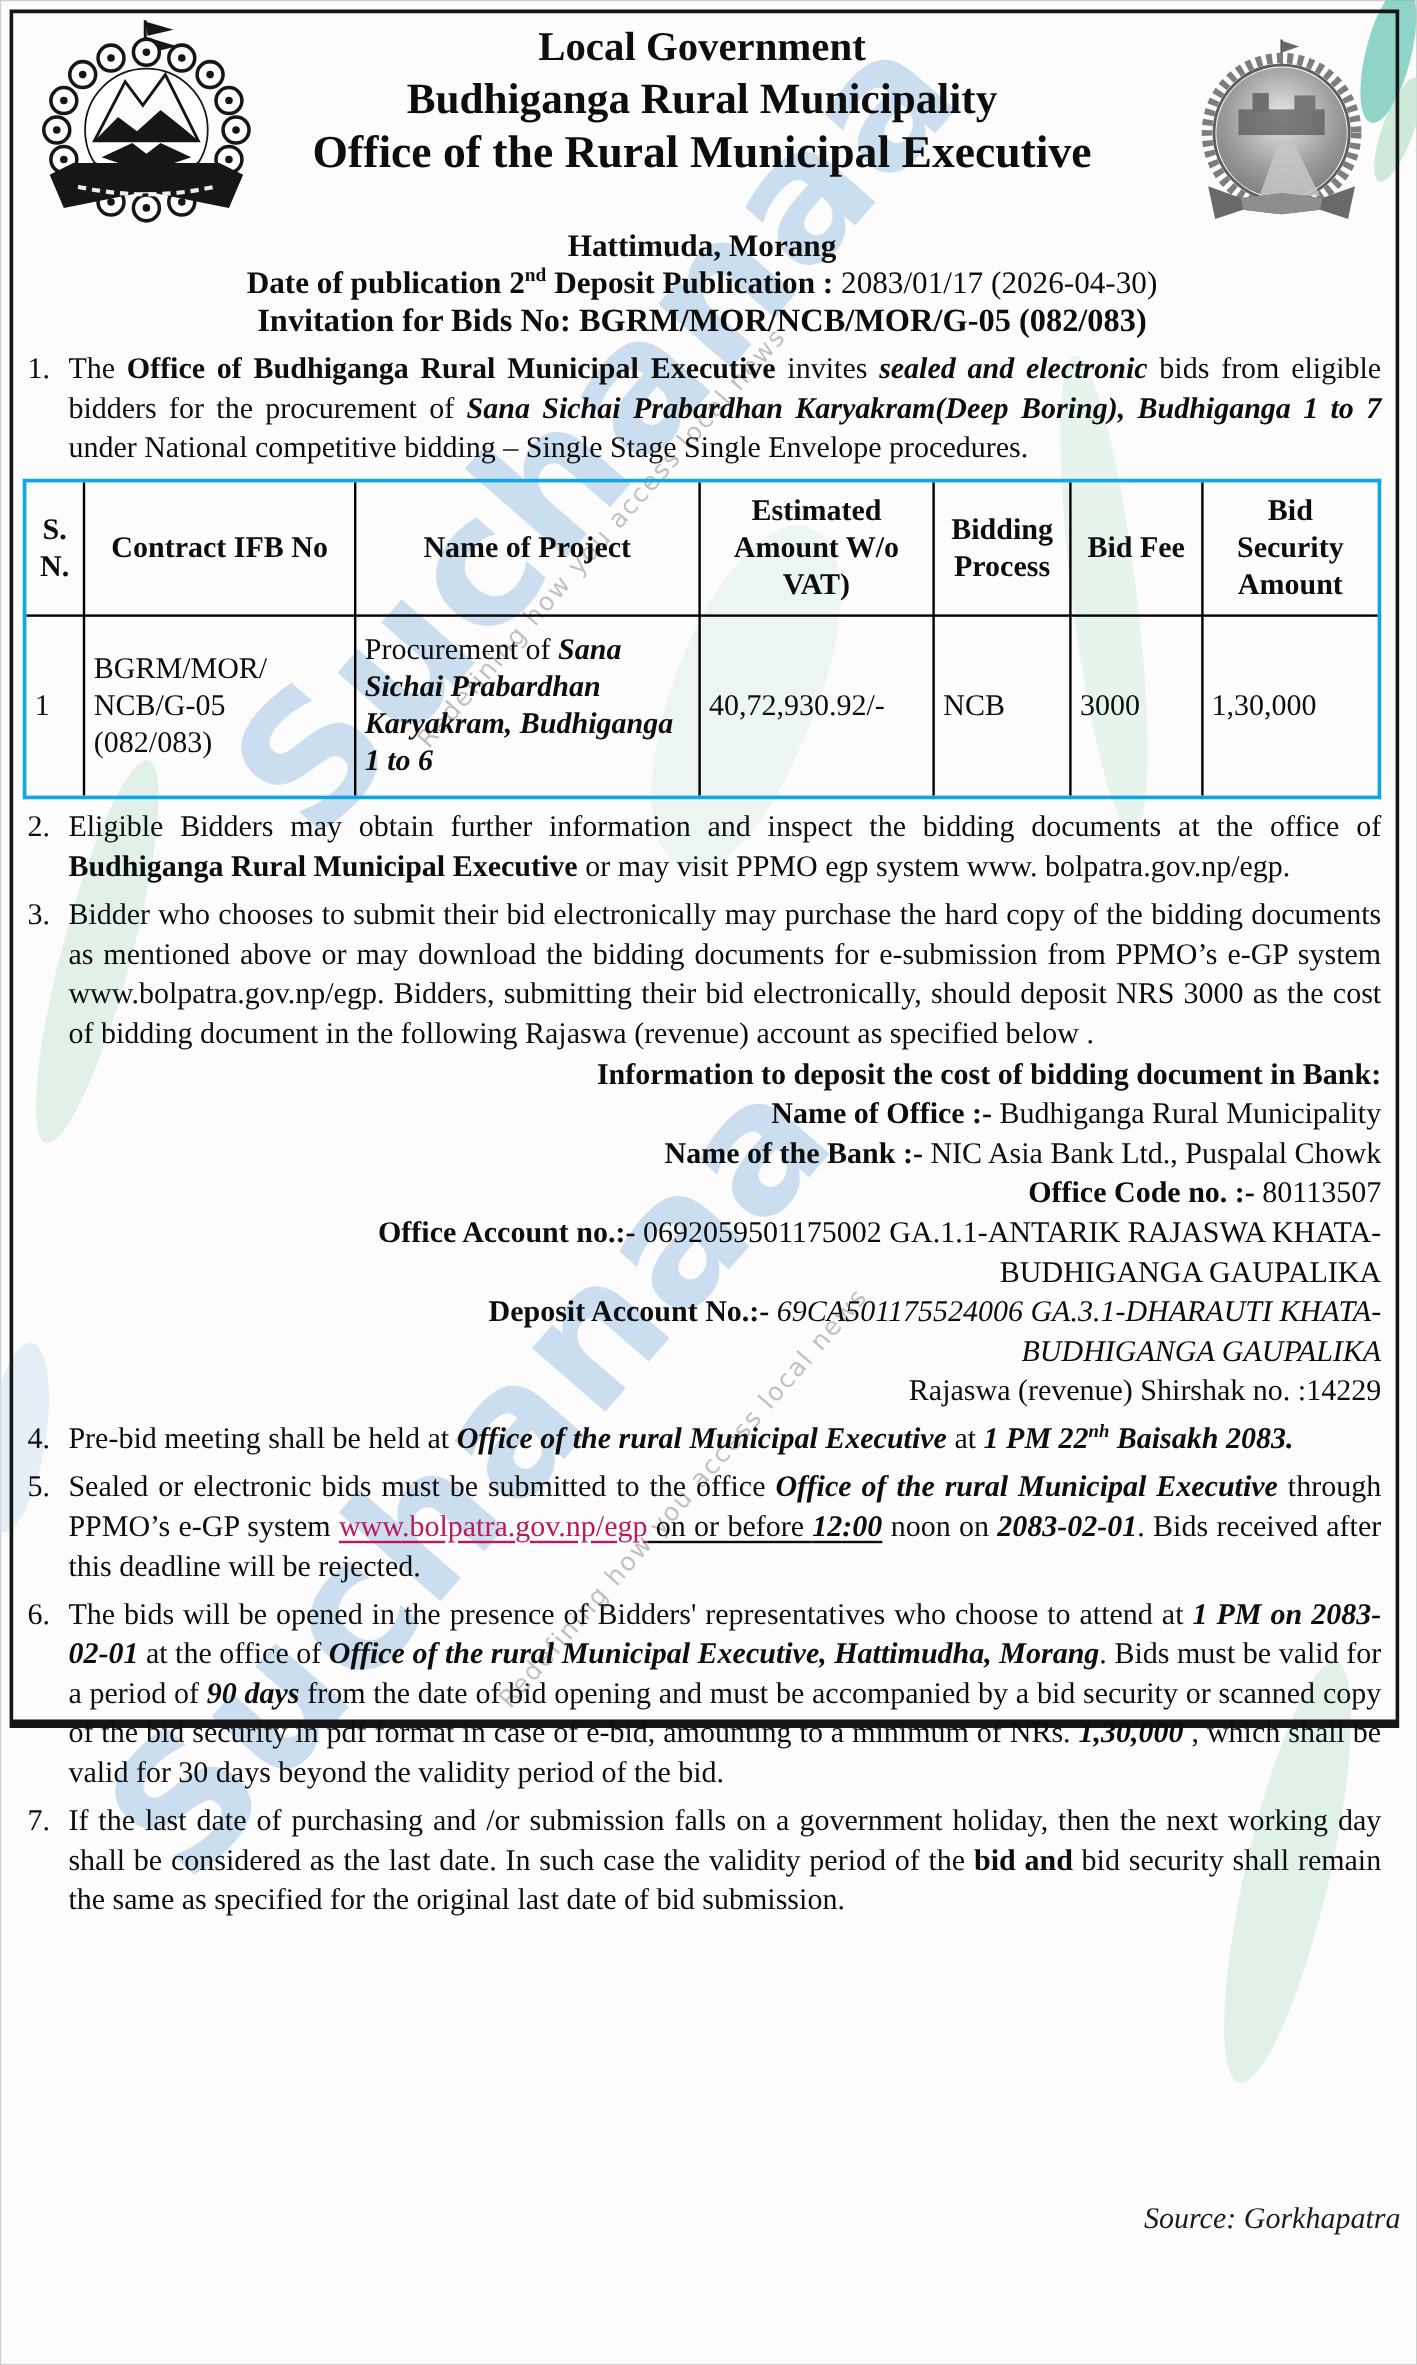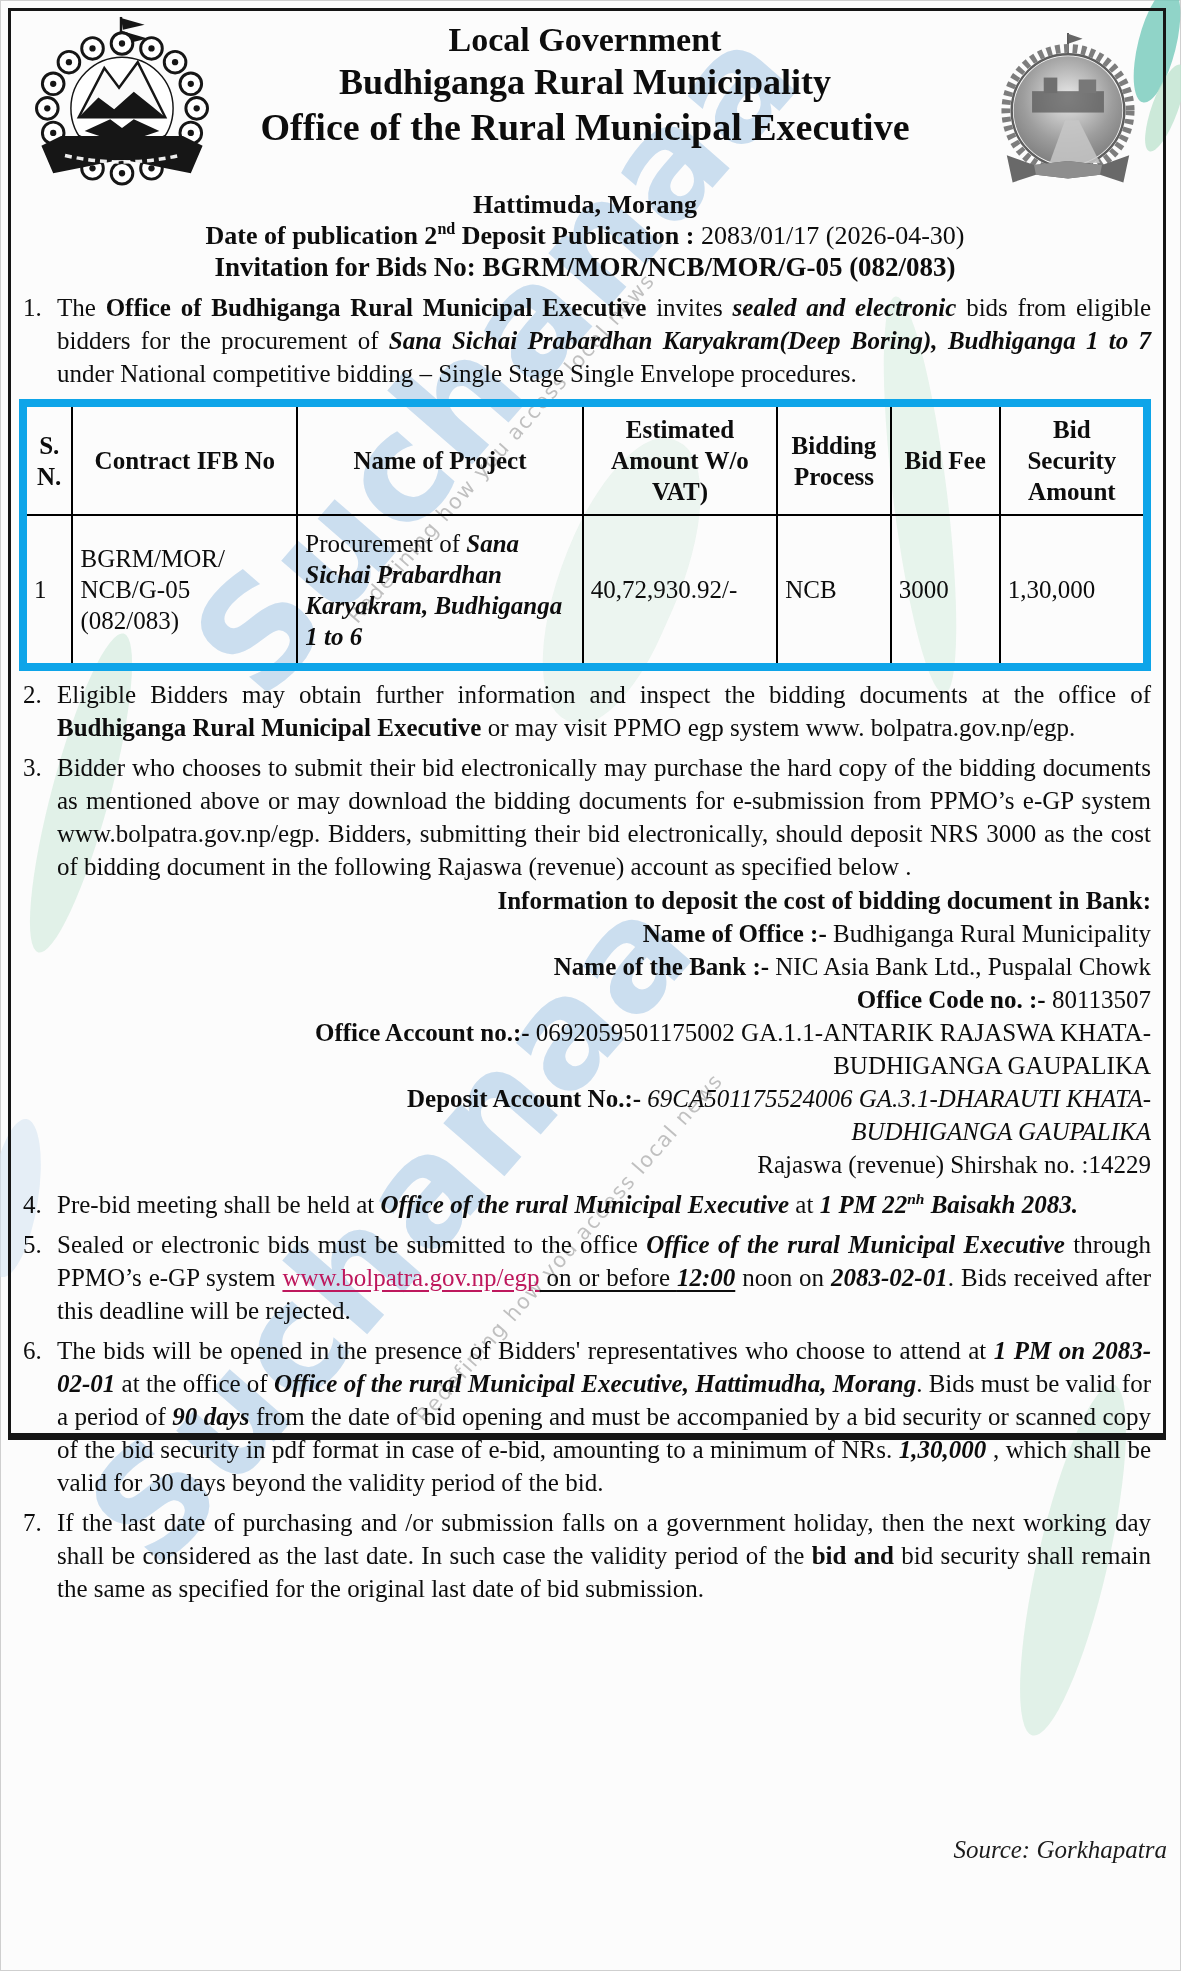--- a/index.html
+++ b/index.html
@@ -50,21 +50,21 @@
   .s-r{}
   .s-b{font-weight:700;}
   .s-i{font-style:italic;}
   .s-bi{font-weight:700;font-style:italic;}
   .s-bsup{font-weight:700;font-size:.62em;vertical-align:super;line-height:0;}
   .s-bisup{font-weight:700;font-style:italic;font-size:.62em;vertical-align:super;line-height:0;}
   .s-link{color:#be185d;text-decoration:underline;text-underline-offset:4px;}
   .s-u{text-decoration:underline;text-underline-offset:4px;}
   .s-biu{font-weight:700;font-style:italic;text-decoration:underline;text-underline-offset:4px;}
   
-  .tbl{width:100%;border-collapse:collapse;table-layout:fixed;margin:9px 0 0;border:8px solid #0ea5e9;}
+  .tbl{width:100%;border-collapse:collapse;table-layout:fixed;margin:9px 0 0;border:3px solid #0ea5e9;}
   .tbl th,.tbl td{border:2px solid #000;font-size:25px;line-height:31px;vertical-align:middle;padding:4px 7px;box-sizing:border-box;overflow:hidden;}
   .tbl th{font-weight:700;text-align:center;}
   .tbl thead tr{height:112px;}
   .tbl tbody tr{height:152px;}
   .tbl td{text-align:left;}
   
   .source{
     position:absolute;z-index:1;right:14px;top:1836px;
     font-family:Liberation Serif, serif;
     font-style:italic;font-size:25px;color:#1b1b1b;

